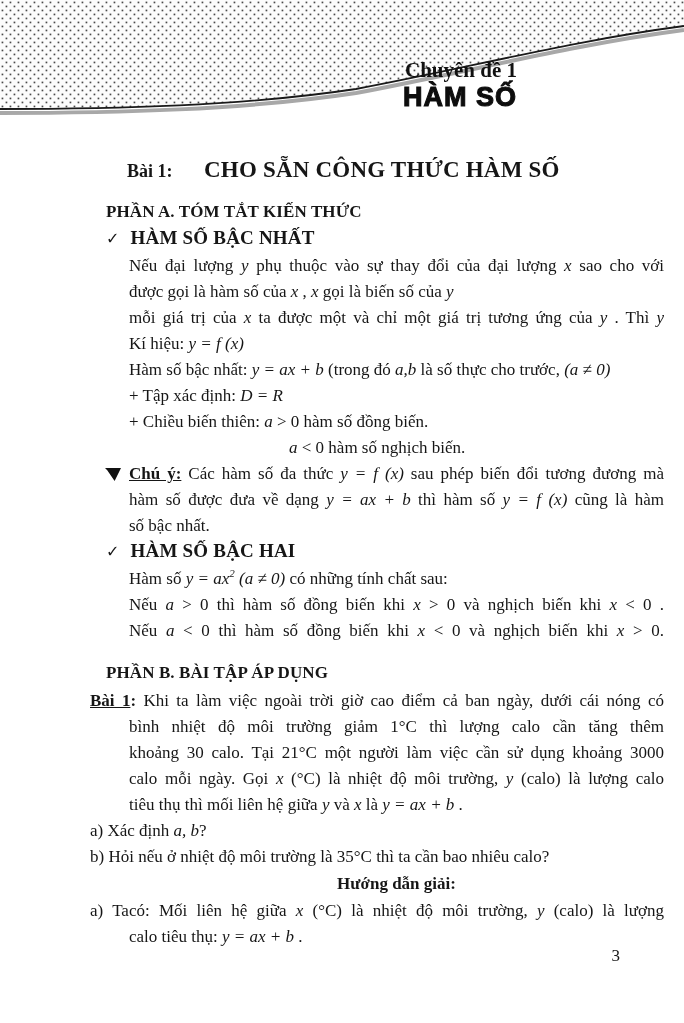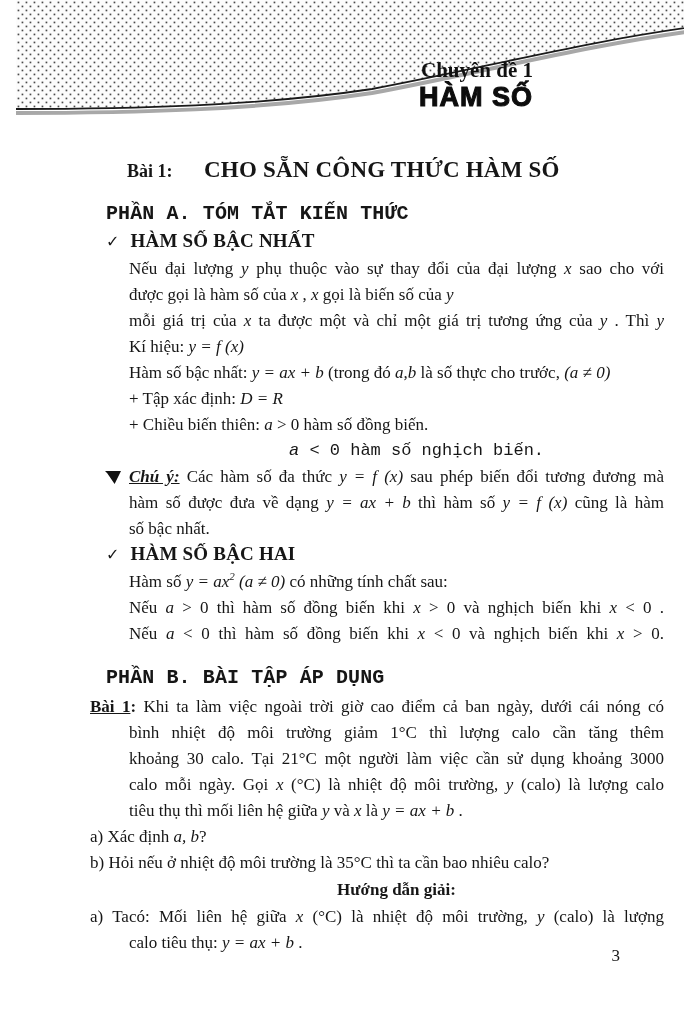--- a/index.html
+++ b/index.html
@@ -2,61 +2,61 @@
 <html><head>
 <meta charset="utf-8">
 <style>
   html,body{margin:0;padding:0;background:#e8e8e8;}
   .page{
     position:relative;width:684px;height:1023px;margin:0 auto;
     background:#ffffff;overflow:hidden;color:#161616;
     font-family:"Liberation Serif", serif;
   }
   
-  .header{position:absolute;top:0;left:16px;width:580px;height:132px;text-align:right;}
+  .header{position:absolute;top:0;left:0;width:580px;height:132px;text-align:right;}
   .header svg{display:block;}
   .kicker{
     position:absolute;top:58px;right:63px;
     font-family:"Liberation Serif", serif;font-weight:bold;font-size:21px;color:#111;
   }
   .chapter-title{
     position:absolute;top:82px;right:63px;
     font-family:"Liberation Sans", sans-serif;font-weight:900;font-size:27px;
     letter-spacing:1px;color:#0d0d0d;-webkit-text-stroke:1.1px #0d0d0d;
   }
   
   .content{position:absolute;top:153px;left:0;width:684px;padding-left:44px;}
   .lesson-row{margin:4px 64px 0 83px;display:flex;align-items:baseline;}
   .lesson-label{font-weight:bold;font-size:18px;flex:0 0 77px;}
   .lesson-title{font-weight:bold;font-size:23px;letter-spacing:.2px;}
   .h-sans{
-    font-family:Liberation Mono, monospace;font-weight:bold;font-size:20px;
+    font-family:Liberation Serif, serif;font-weight:bold;font-size:17px;
     margin:19px 64px 5px 62px;letter-spacing:.1px;
   }
   .h-check{
     font-weight:bold;font-size:19px;margin:1px 64px 4px 62px;letter-spacing:.2px;
   }
   .check{
     font-family:"DejaVu Sans", sans-serif;font-weight:normal;font-size:16px;
     margin-right:11px;
   }
   .line{font-size:17px;line-height:26px;margin:0 64px 0 85px;}
   .j{text-align:justify;text-align-last:justify;}
-  .indent2{margin-left:245px;font-family:Liberation Mono, monospace;}
+  .indent2{margin-left:245px;}
   .hang{margin-left:46px;}
   .center-b{text-align:right;text-align-last:center;font-weight:bold;margin:1px 64px 1px 85px;}
   .note-first{position:relative;}
   .flag{
     position:absolute;left:-24px;top:7px;width:16px;height:13px;background:#111;
     clip-path:polygon(0 0,100% 0,60% 100%,14% 18%);
   }
   .s-i{font-style:italic;}
   .s-b{font-weight:bold;}
   .s-bu{font-weight:bold;text-decoration:underline;}
-  .s-biu{font-weight:bold;font-style:italic;text-decoration:underline;}
+  .s-biu{font-weight:bold;text-decoration:underline;}
   sup.s-sup{font-style:italic;font-size:11px;line-height:0;}
   .page-number{
     position:absolute;top:946px;right:64px;font-size:17px;color:#161616;
   }
 </style>
 </head>
 <body>
 
 <div class="page">
 

